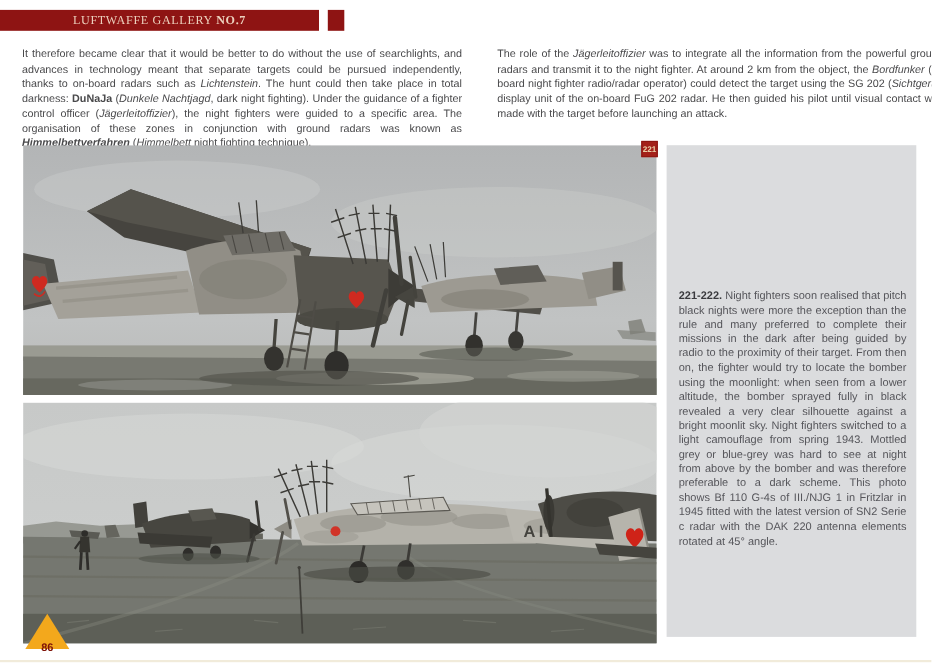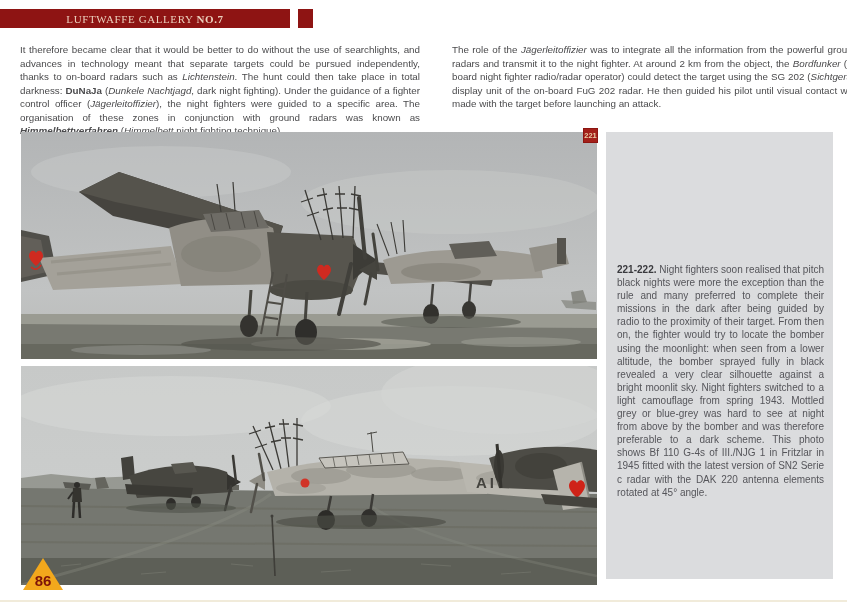--- a/index.html
+++ b/index.html
@@ -31,22 +31,22 @@
   .badge-2{left:587px;top:2px;}
   
   .sidebar{position:absolute;left:606px;top:132px;width:227px;height:447px;background:#dbdcde;}
   .caption{margin:131px 9px 0 11px;font-size:10px;line-height:13.1px;color:#55555a;
            text-align:justify;}
   .caption .b{color:#3a3a3e;}
   
   .page-marker{position:absolute;left:23px;top:558px;width:0;height:0;z-index:5;
                border-left:20px solid transparent;border-right:20px solid transparent;
                border-bottom:32px solid #f3a81c;}
-  .page-num{position:absolute;left:-20px;top:14px;width:40px;text-align:center;
-            font-size:15px;font-weight:bold;color:#7e1208;}
+  .page-num{position:absolute;left:-20px;top:26px;width:40px;text-align:center;
+            font-size:10px;font-weight:bold;color:#7e1208;}
   
   .footer-line{position:absolute;left:0;top:600px;width:847px;height:2px;background:#f1ebda;}
 </style>
 </head>
 <body>
 
 <div class="page">
 
   <div class="header-bar">
     <span class="header-title"><span>LUFTWAFFE GALLERY </span><span class="b">NO.7</span></span>

